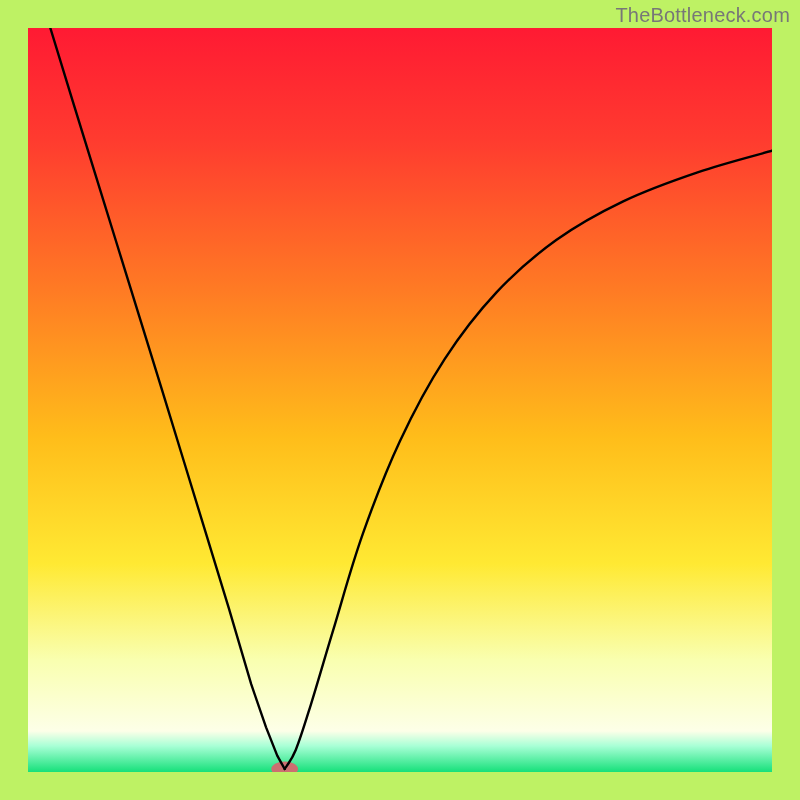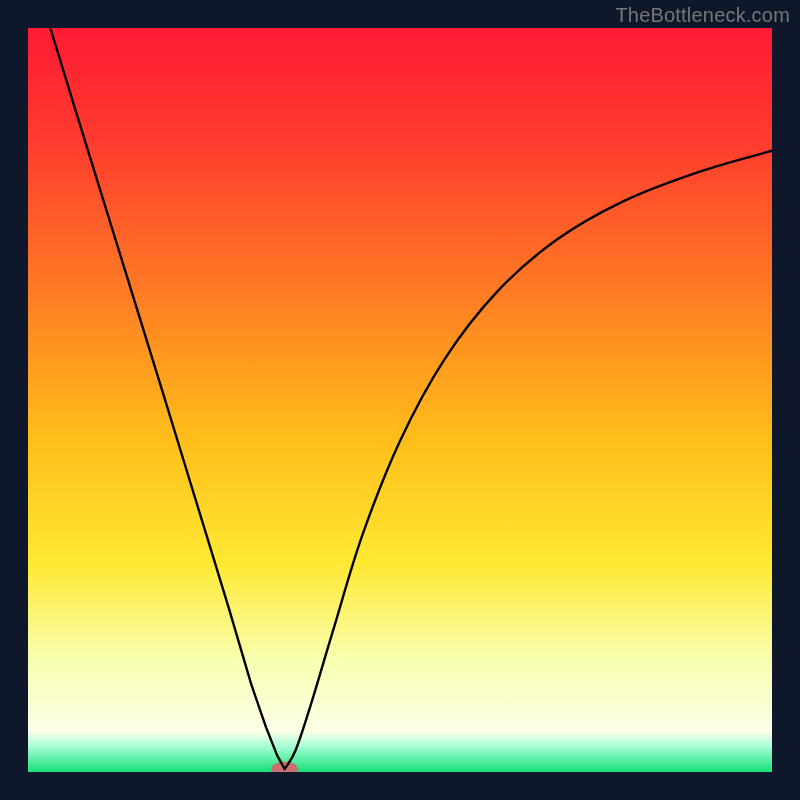--- a/index.html
+++ b/index.html
@@ -10,21 +10,21 @@
     background: #000;
     font-family: Arial, Helvetica, sans-serif;
     overflow: hidden;
   }
   .frame {
     position: absolute;
     left: 0;
     top: 0;
     width: 800px;
     height: 800px;
-    background: #0f172a;
+    background: #bef264;
   }
   .plot-area {
     position: absolute;
     left: 28px;
     top: 28px;
     width: 744px;
     height: 744px;
     overflow: hidden;
   }
   .watermark {

